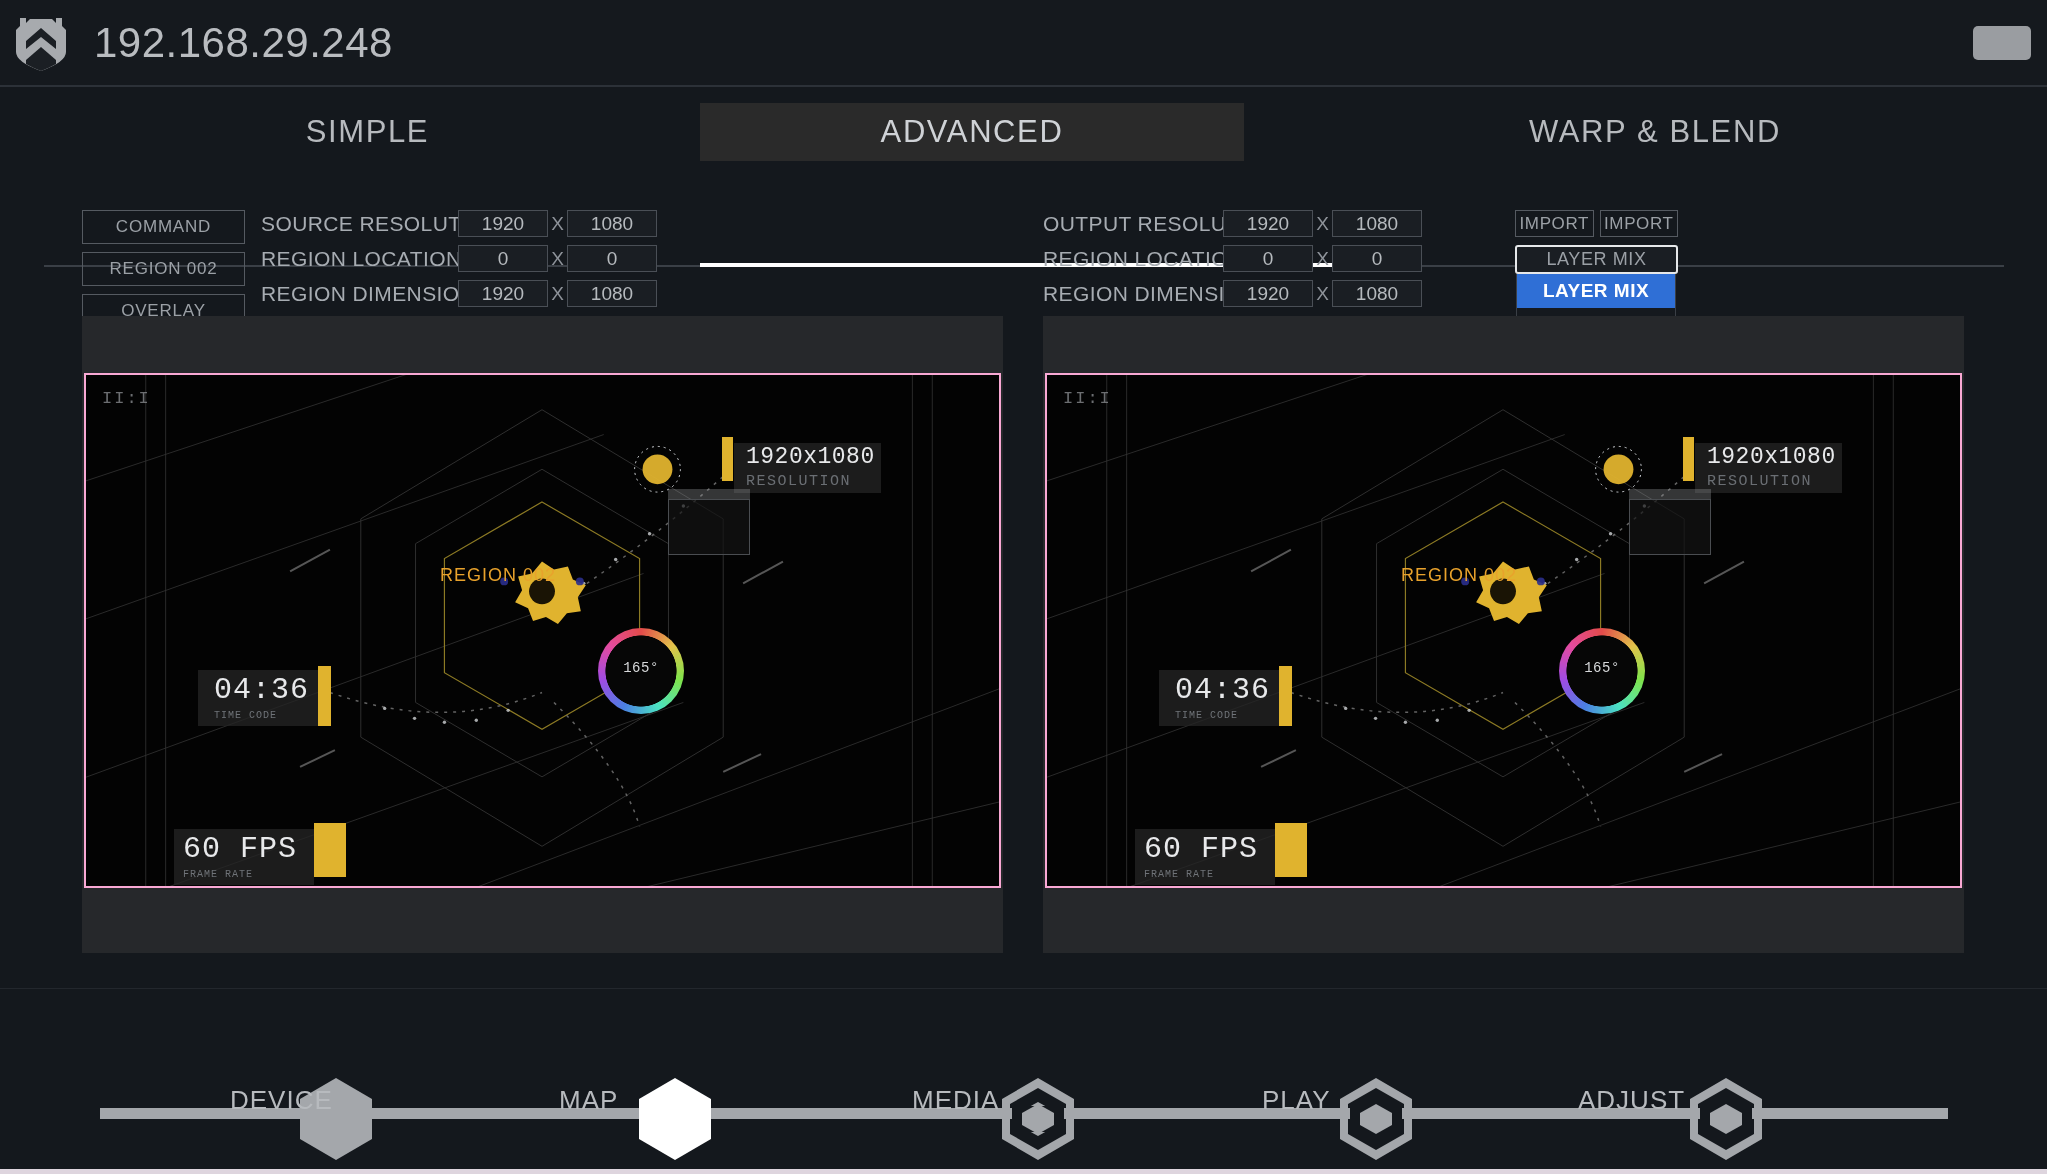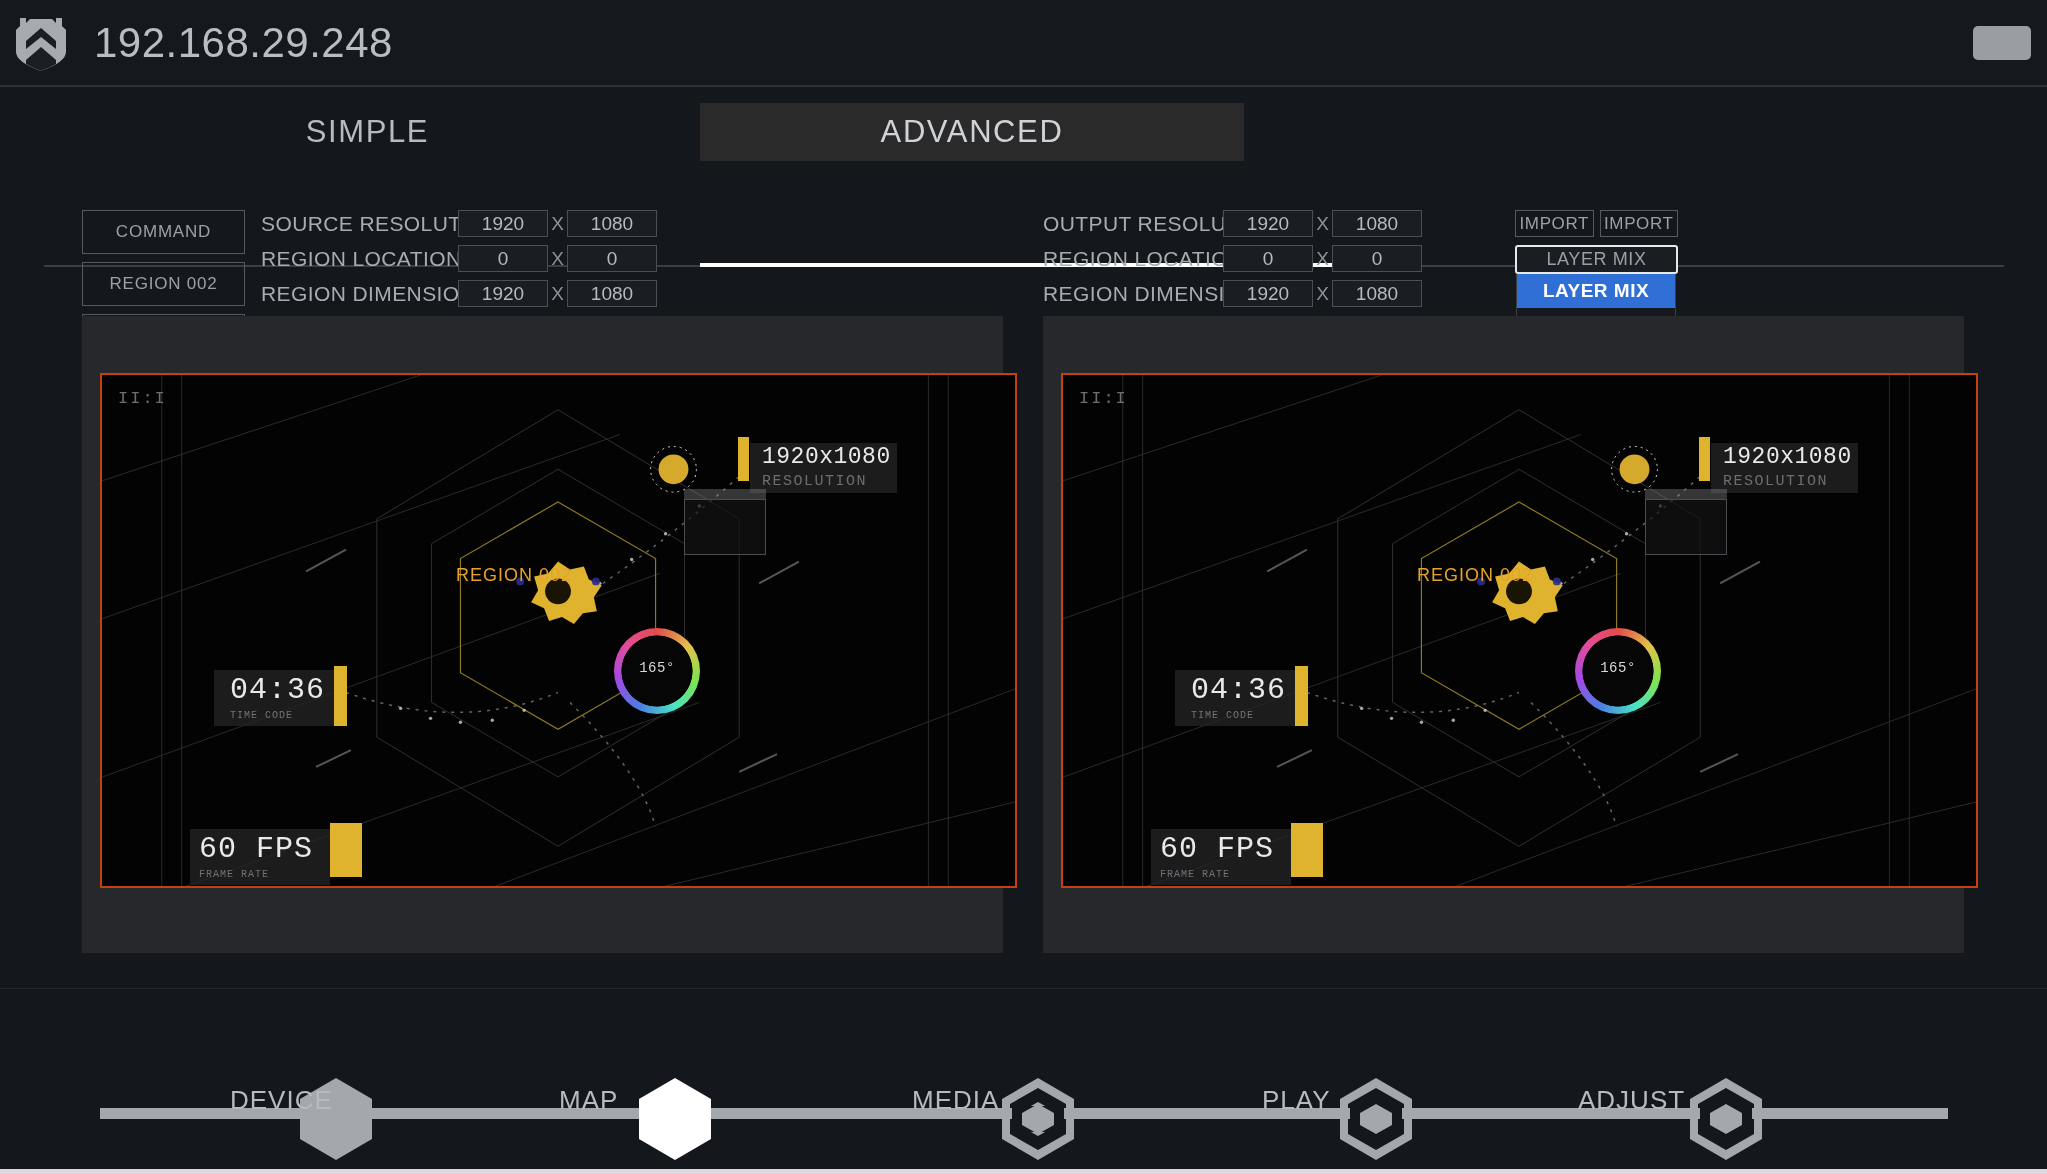--- a/index.html
+++ b/index.html
@@ -95,21 +95,21 @@
 
   
   .ctrl-left  { position: absolute; top: 210px; left: 82px; }
   .ctrl-right { position: absolute; top: 210px; left: 1043px; }
 
   .ctrl-grid { display: grid; grid-template-columns: auto auto; gap: 0; }
 
   .pillcol { display: flex; flex-direction: column; gap: 8px; margin-right: 16px; }
   .pill {
     width: 163px;
-    height: 44px;
+    height: 34px;
     border: 1px solid #555a61;
     display: flex;
     align-items: center;
     justify-content: center;
     font-size: 17px;
     color: #9ba0a6;
     letter-spacing: 0.8px;
     background: transparent;
   }
 
@@ -200,25 +200,25 @@
     top: 316px;
     width: 921px;
     height: 637px;
     background: #26282b;
   }
   .panel-left  { left: 82px; }
   .panel-right { left: 1043px; }
 
   .preview {
     position: absolute;
-    left: 18px;
+    left: 2px;
     top: 57px;
     width: 917px;
     height: 515px;
-    border: 2px solid #c2410c;
+    border: 2px solid #f9a8d4;
     background: #030303;
     overflow: hidden;
   }
 
   
   .scene { position: absolute; inset: 0; }
   .scene svg { position: absolute; inset: 0; width: 100%; height: 100%; }
 
   .corner-mark {
     position: absolute;
@@ -398,20 +398,21 @@
     <div class="ip-address">192.168.29.248</div>
   </div>
   <div class="header-right">
     <div class="header-pill"></div>
   </div>
 </div>
 
 <div class="tabbar">
   <div class="tab tab-simple">SIMPLE</div>
   <div class="tab tab-advanced">ADVANCED</div>
+  <div class="tab tab-warp">WARP &amp; BLEND</div>
   <div class="tab-underline"></div>
   <div class="tab-underline-active"></div>
 </div>
 
 <div class="ctrl-left">
   <div class="ctrl-grid">
     <div class="pillcol">
       <div class="pill">COMMAND</div>
       <div class="pill">REGION 002</div>
       <div class="pill">OVERLAY</div>

